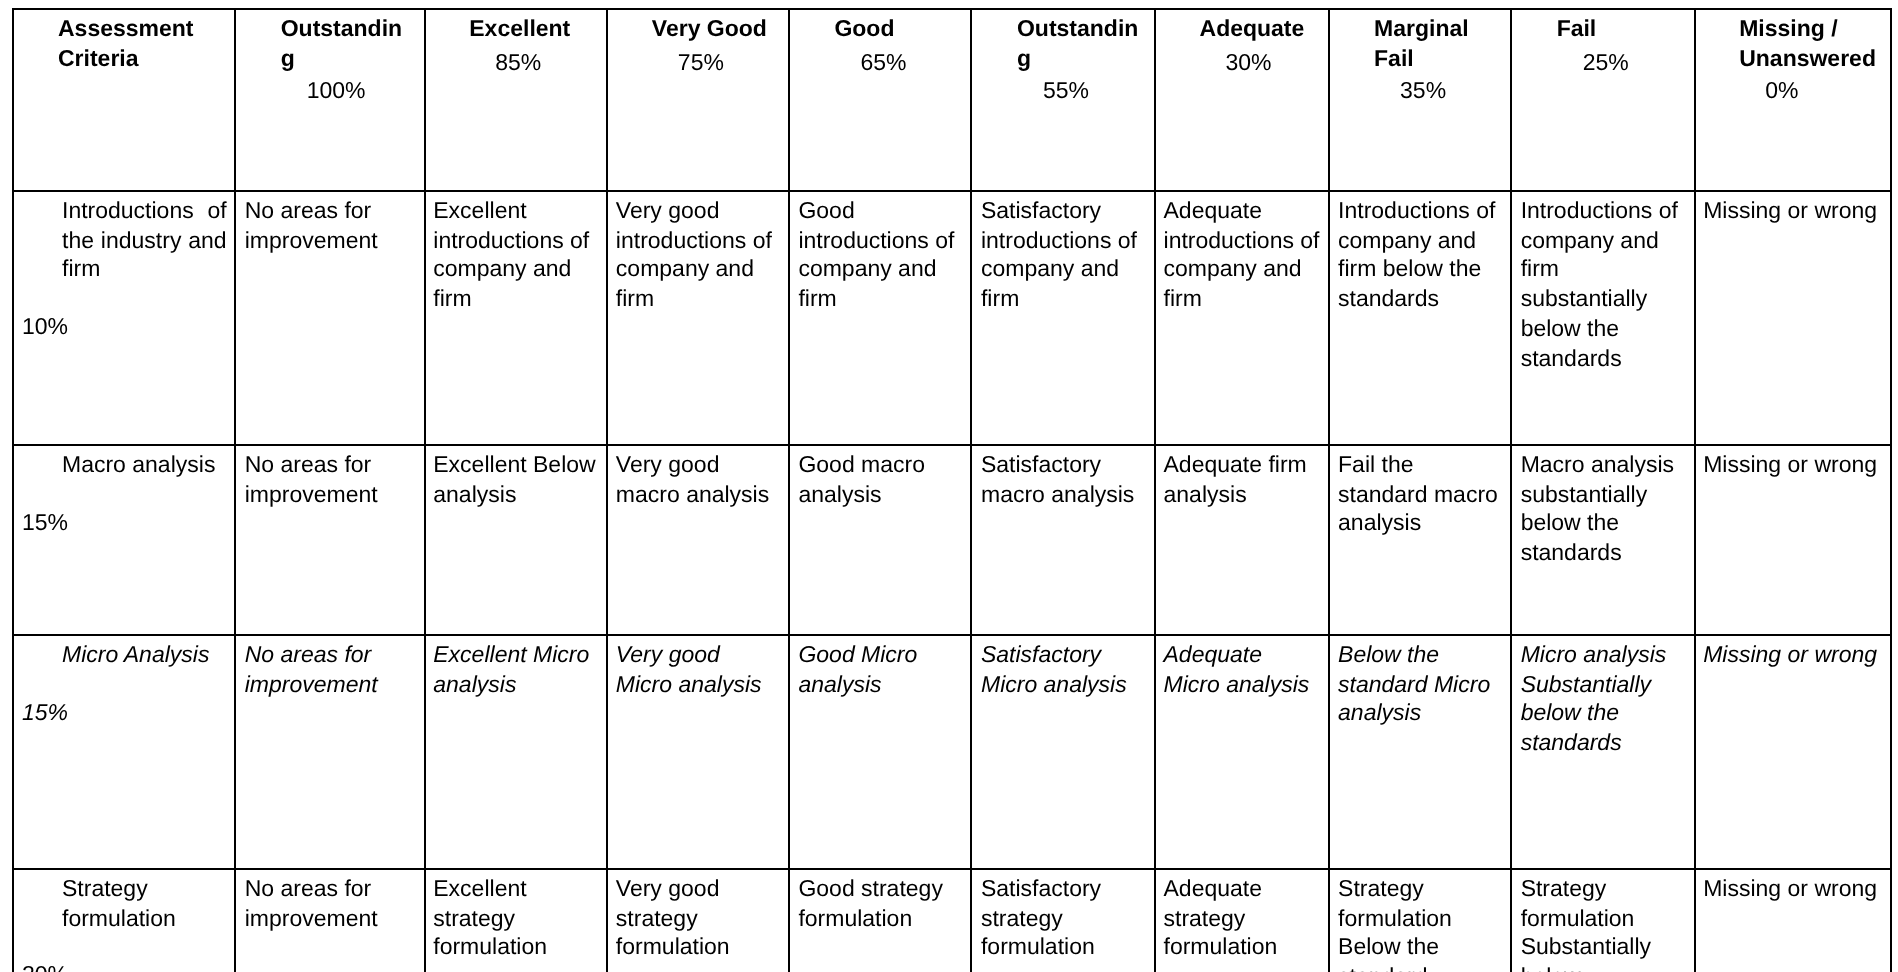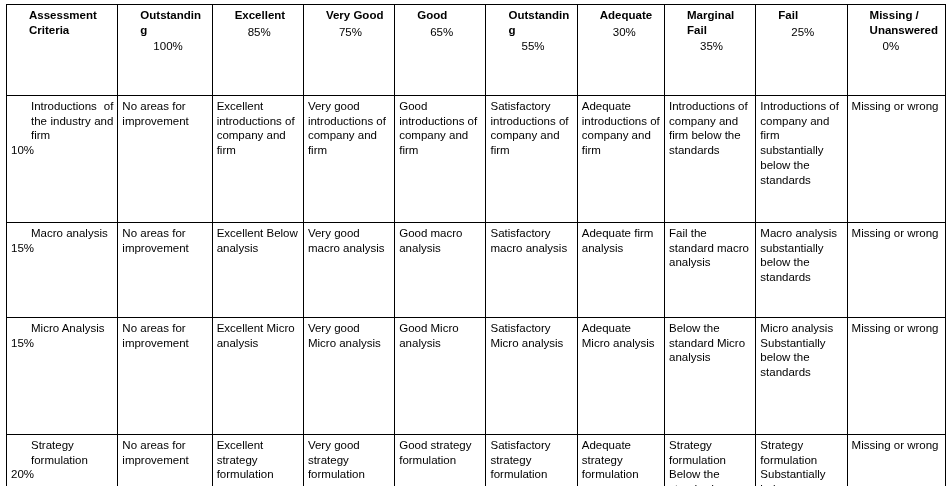--- a/index.html
+++ b/index.html
@@ -57,38 +57,39 @@
     white-space: pre-line;
   }
   .crit-name {
     display: block;
     text-align: justify;
     text-align-last: left;
     margin-left: 20px;
   }
   .crit-weight {
     display: block;
+    margin-top: 14px;
   }
   .cell-text {
     display: block;
     white-space: pre-line;
   }
   col.c0 { width: 111px; }
   col.c1 { width: 94px; }
   col.c2 { width: 91px; }
   col.c3 { width: 91px; }
   col.c4 { width: 91px; }
   col.c5 { width: 91px; }
   col.c6 { width: 87px; }
   col.c7 { width: 91px; }
   col.c8 { width: 91px; }
   col.c9 { width: 98px; }
   tbody tr.r0 td { height: 120px; }
   tbody tr.r1 td { height: 88px; }
-  tbody tr.r2 td { height: 110px; }
+  tbody tr.r2 td { height: 110px; font-style: italic; }
   tbody tr.r3 td { height: 70px; }
 </style>
 </head>
 <body>
 
 <div class="sheet">
   <table class="rubric">
     <colgroup>
       <col class="c0">
         <col class="c1">

